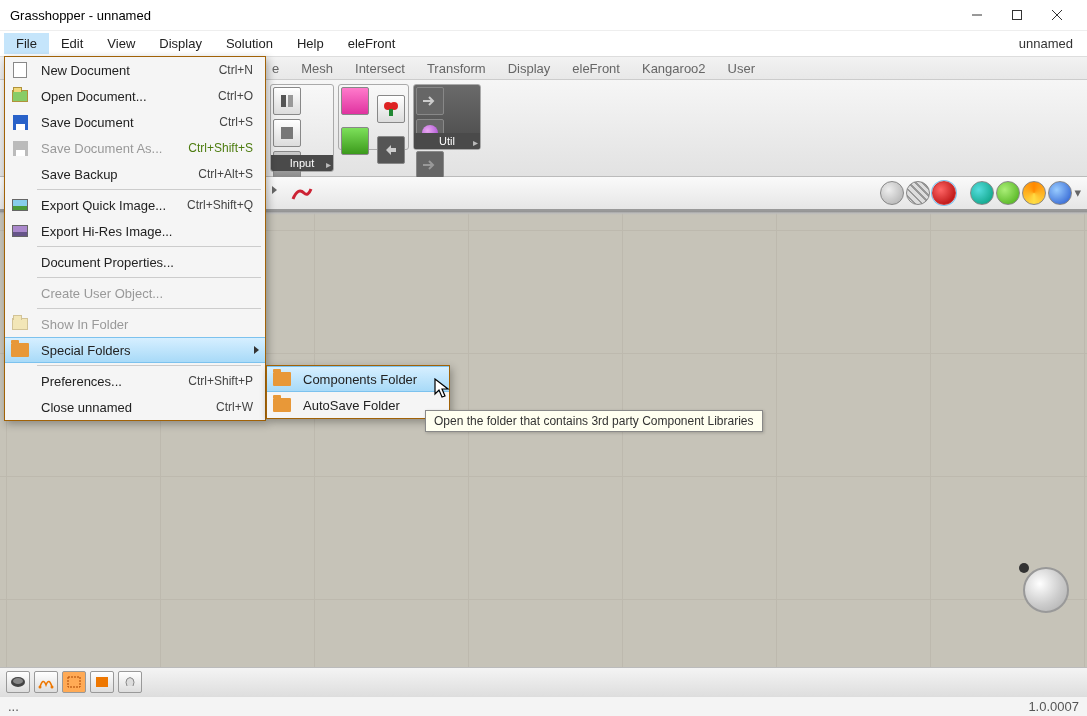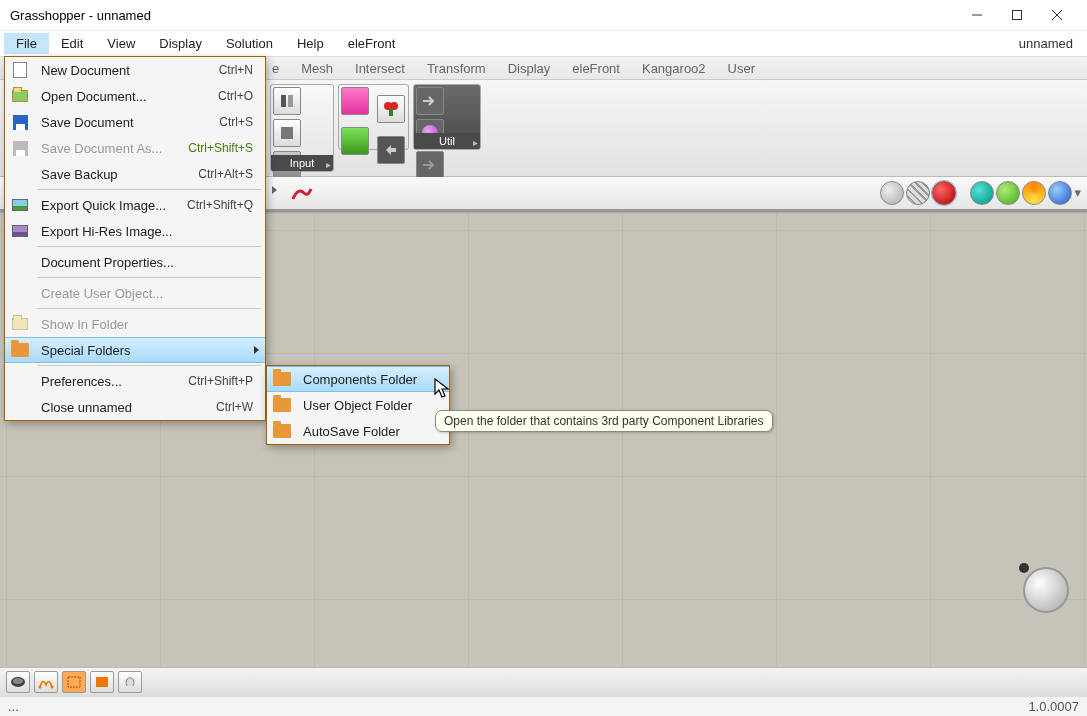--- a/index.html
+++ b/index.html
@@ -331,29 +331,23 @@
   <div class="row hl">
       <div class="iconcol">
         <div class="foldericon"></div>
       </div>
       <div class="txt">Components Folder</div>
     </div>
   <div class="row">
       <div class="iconcol">
         <div class="foldericon"></div>
       </div>
-      <div class="txt">User Object Folder</div>
-    </div>
-  <div class="row">
-      <div class="iconcol">
-        <div class="foldericon"></div>
-      </div>
       <div class="txt">AutoSave Folder</div>
     </div>
 </div>
 
-<div class="tooltip" style="left:435px; top:410px;border-radius:7px;">Open the folder that contains 3rd party Component Libraries</div>
+<div class="tooltip" style="left:425px; top:410px;">Open the folder that contains 3rd party Component Libraries</div>
 
 <div class="cursor">
   <svg viewBox="0 0 20 22">
       <path d="M1 1 L1 16 L5 12 L8 19 L11 18 L8 11 L14 11 Z" fill="#fff" stroke="#000" stroke-width="1.2"></path>
     </svg>
 </div>
 
 </body></html>

